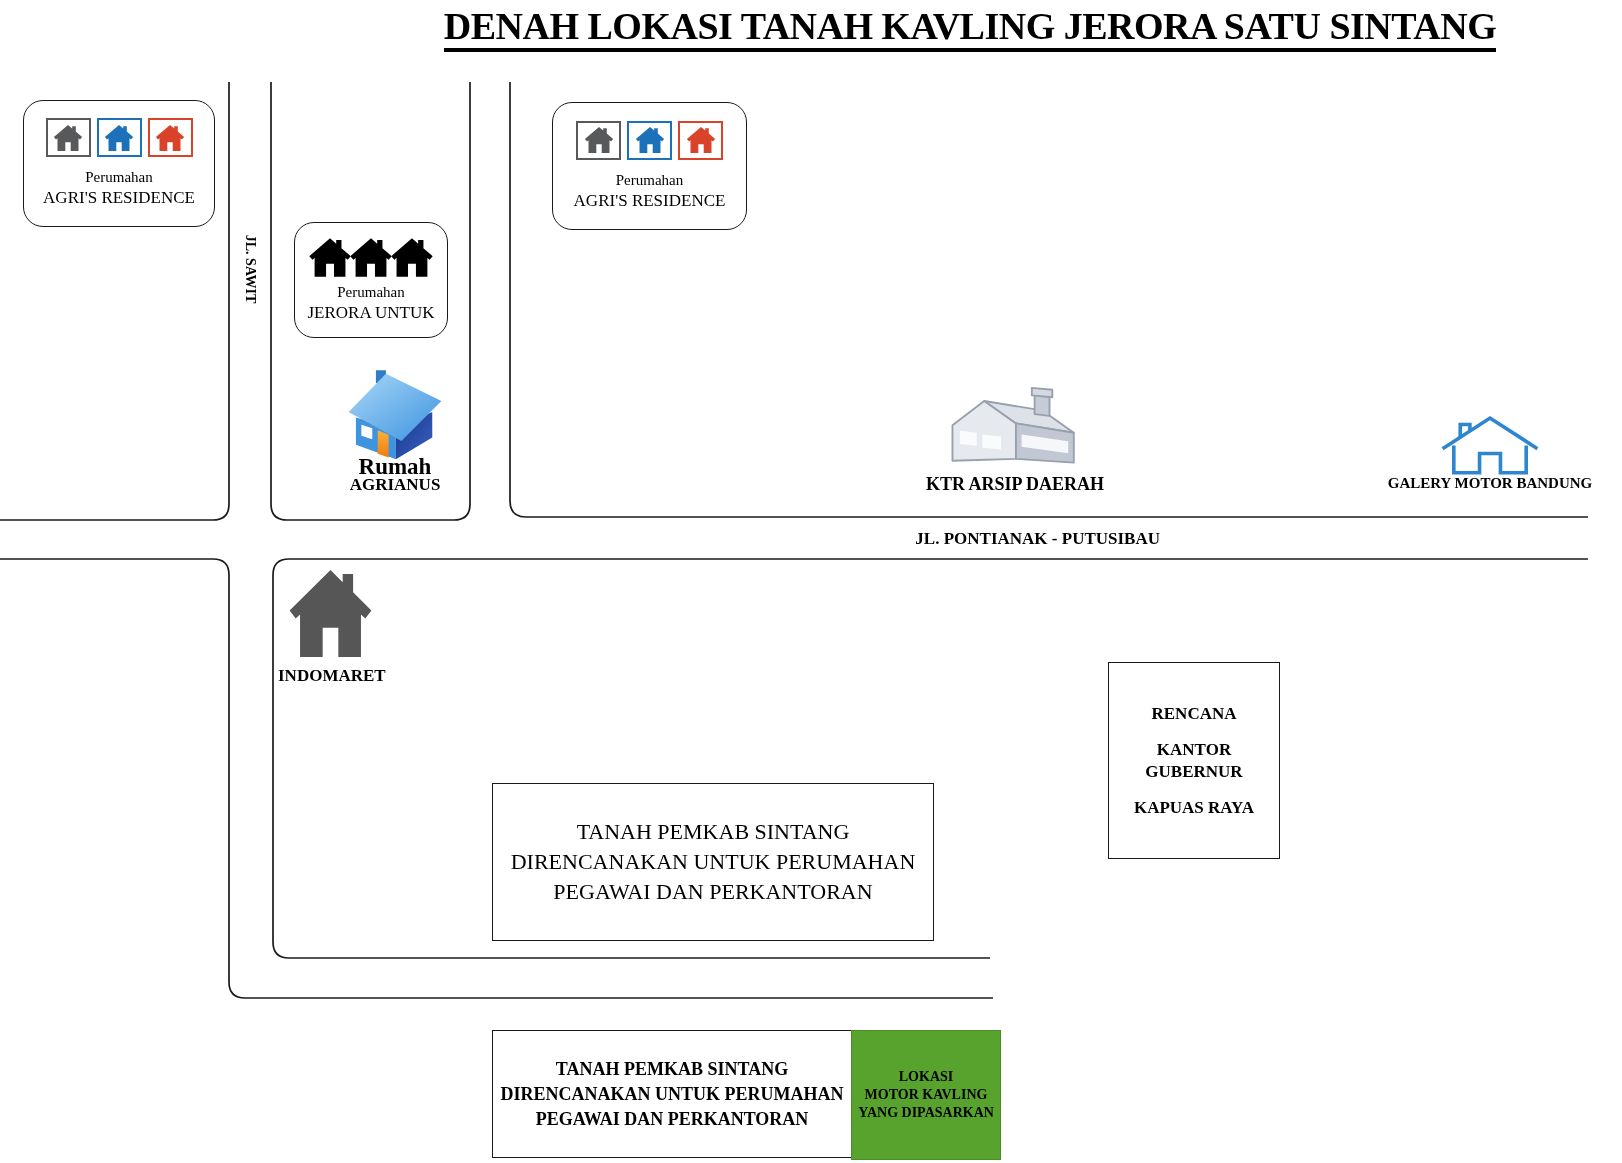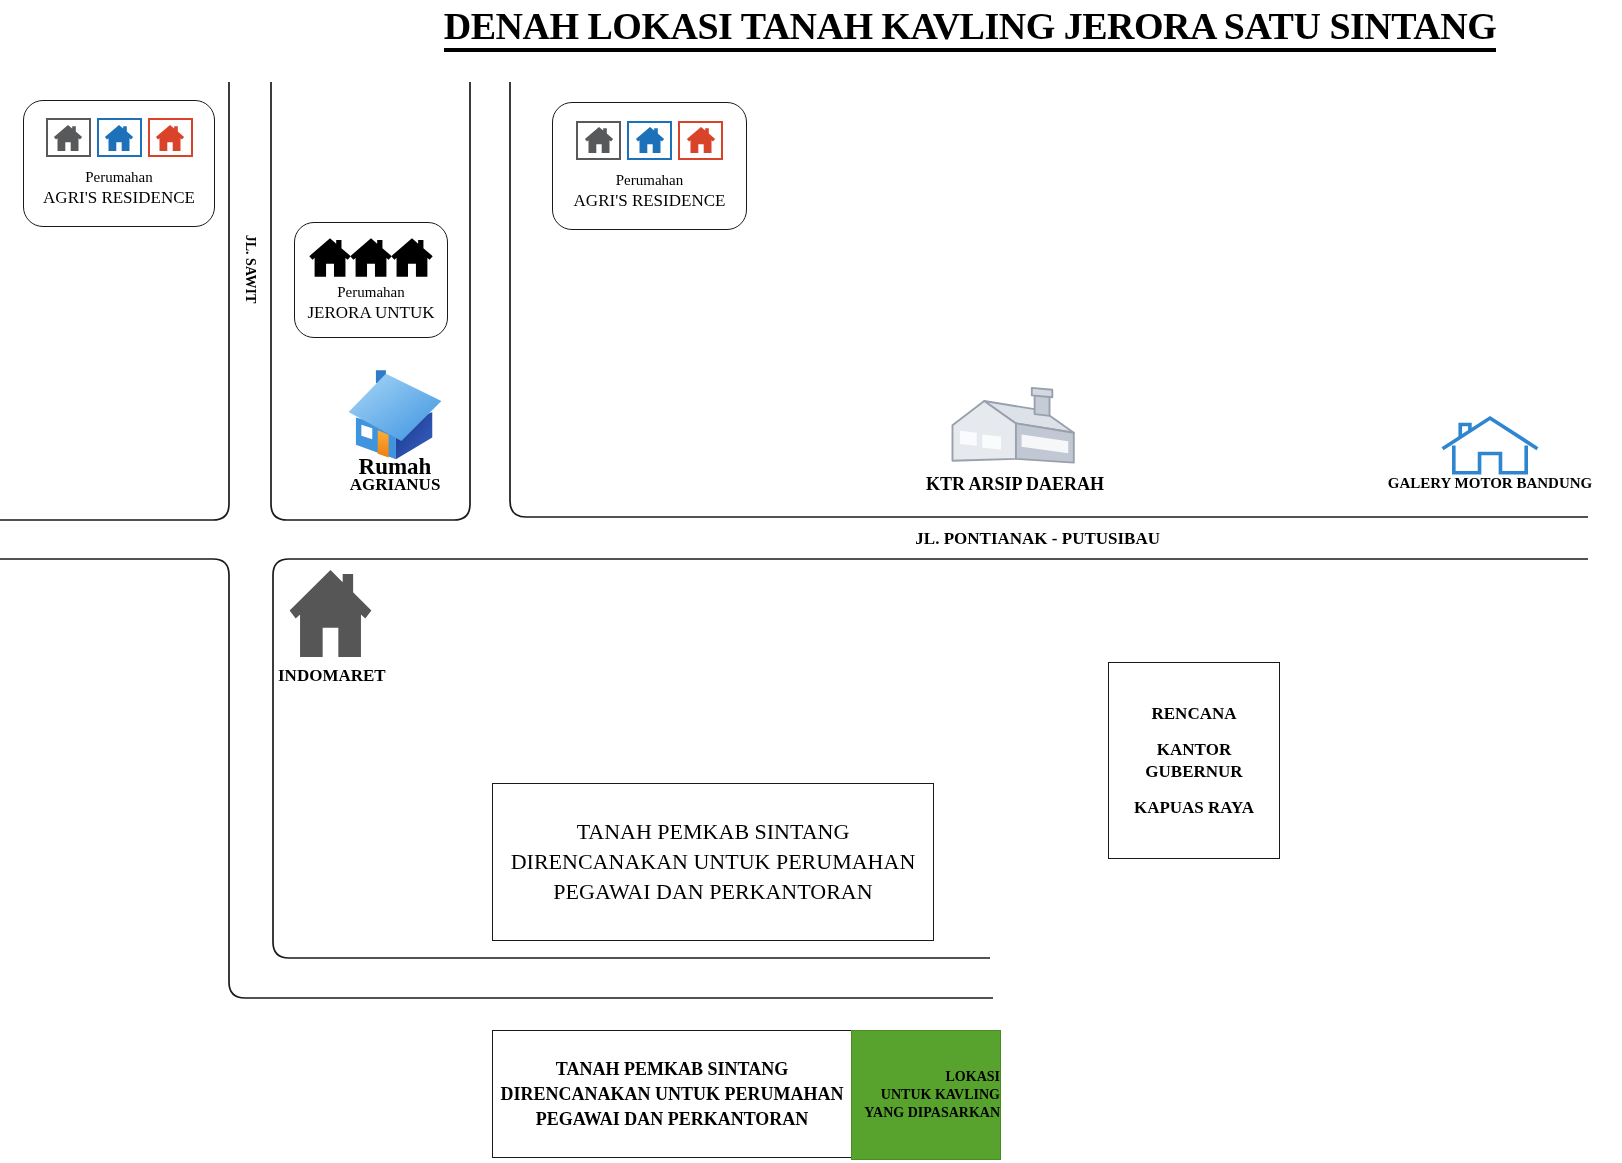--- a/index.html
+++ b/index.html
@@ -171,19 +171,19 @@
     <div class="big-text">DIRENCANAKAN UNTUK PERUMAHAN</div>
     <div class="big-text">PEGAWAI DAN PERKANTORAN</div>
   </div>
 
   <div class="abs box" style="left:492px;top:1030px;width:360px;height:128px;">
     <div class="bottom-bold">TANAH PEMKAB SINTANG</div>
     <div class="bottom-bold">DIRENCANAKAN UNTUK PERUMAHAN</div>
     <div class="bottom-bold">PEGAWAI DAN PERKANTORAN</div>
   </div>
 
-  <div class="abs box green-box" style="left:851px;top:1030px;width:150px;height:130px;align-items:flex-end;">
+  <div class="abs box green-box" style="left:851px;top:1030px;width:150px;height:130px;">
     <div class="inner">LOKASI</div>
-    <div class="inner">UNTUK KAVLING</div>
+    <div class="inner">MOTOR KAVLING</div>
     <div class="inner">YANG DIPASARKAN</div>
   </div>
 
 </div>
 
 </body></html>

